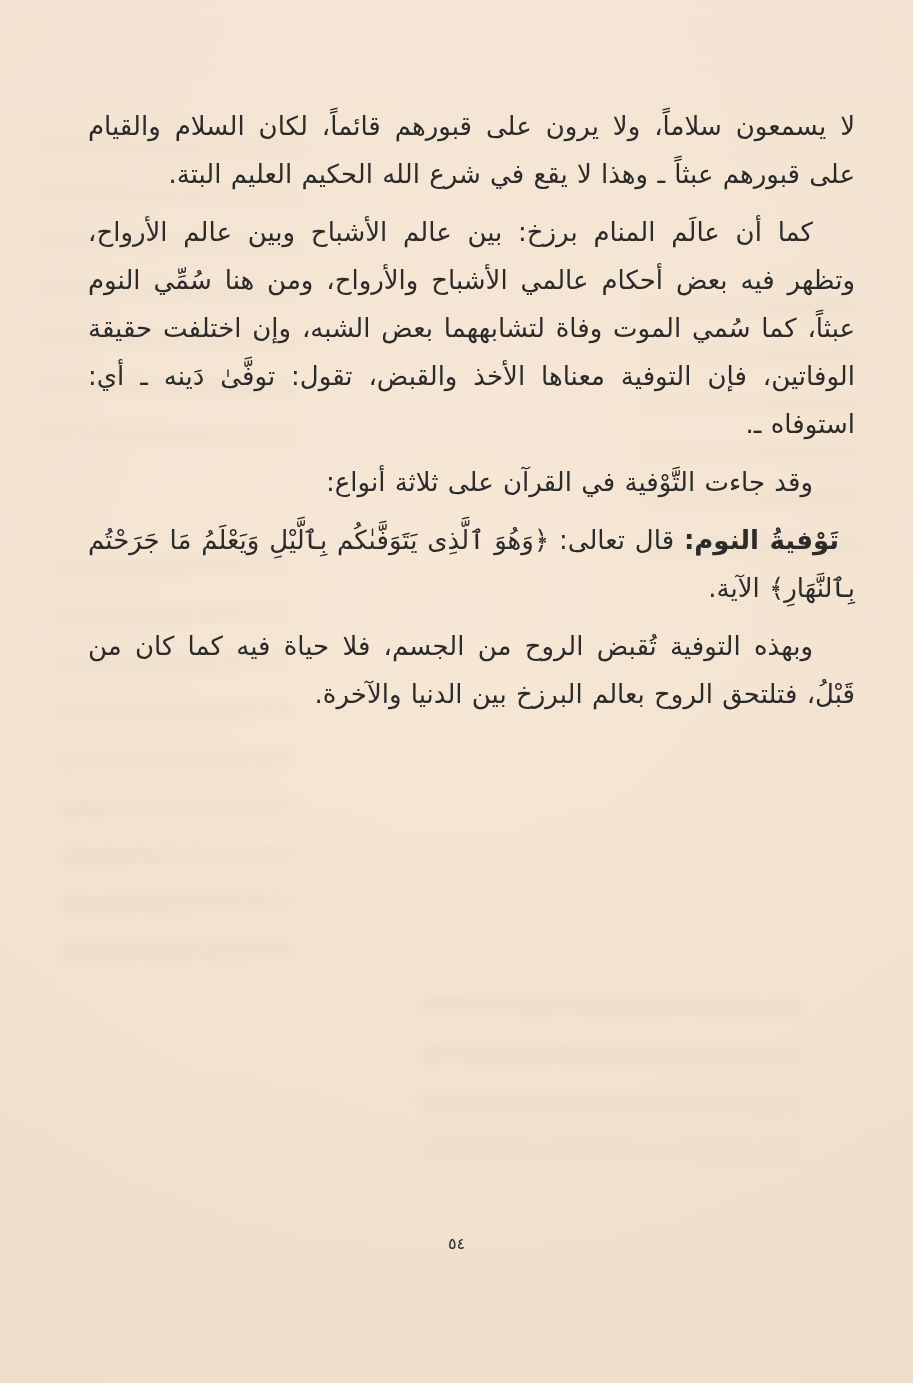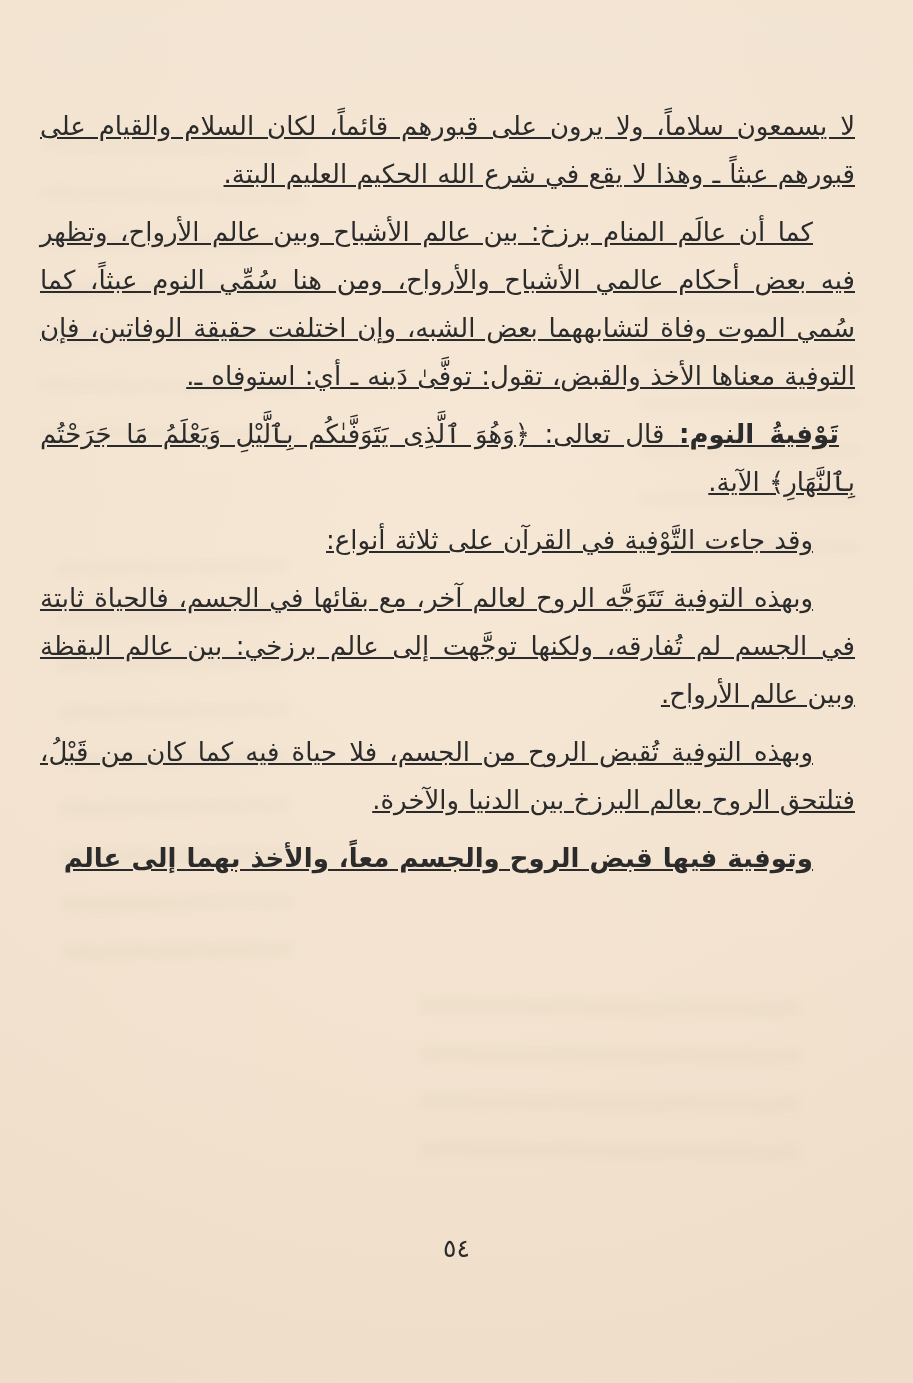--- a/index.html
+++ b/index.html
@@ -31,64 +31,61 @@
     pointer-events: none;
   }
   .ghost.g1 { left: 40px;  top: 140px;  width: 260px; height: 300px; transform: rotate(1deg); }
   .ghost.g2 { left: 60px;  top: 560px;  width: 230px; height: 420px; transform: rotate(-1deg); }
   .ghost.g3 { left: 420px; top: 1000px; width: 380px; height: 160px; transform: rotate(0.5deg); }
   .ghost.g4 { left: 640px; top: 300px;  width: 220px; height: 260px; }
 
   .page {
     position: absolute;
     inset: 0;
-    padding: 102px 58px 0 40px;
+    padding: 102px 58px 0 88px;
     direction: rtl;
     color: var(--ink, #2b2b2b);
     box-sizing: border-box;
-    text-decoration: underline;
   }
   .para {
     margin: 0 0 10px 0;
     font-size: 26px;
     line-height: 48px;
     text-align: justify;
     text-justify: inter-word;
     word-spacing: 1px;
   }
   .indent-none   { text-indent: 0; }
   .indent-normal { text-indent: 42px; }
   .indent-small  { text-indent: 16px; }
   .bold { font-weight: 700; }
   .quran { letter-spacing: 0.4px; }
   .page-number {
     position: absolute;
     top: 1234px;
     left: 0;
     width: 100%;
     text-align: center;
-    font-size: 25px;
+    font-size: 16px;
     color: var(--ink, #2b2b2b);
     letter-spacing: 2px;
   }
 </style>
 </head>
 <body style="--paper: #f5e5d2; --ink: #2b2b2b;">
 
 <div class="scan-tone"></div>
 <div class="ghost g1"></div>
 <div class="ghost g2"></div>
 <div class="ghost g3"></div>
 <div class="ghost g4"></div>
 
 <div class="page">
   <div>
       <p class="para indent-none"><span>لا يسمعون سلاماً، ولا يرون على قبورهم قائماً، لكان السلام والقيام على قبورهم عبثاً ـ وهذا لا يقع في شرع الله الحكيم العليم البتة.</span></p>
       <p class="para indent-normal"><span>كما أن عالَم المنام برزخ: بين عالم الأشباح وبين عالم الأرواح، وتظهر فيه بعض أحكام عالمي الأشباح والأرواح، ومن هنا سُمِّي النوم عبثاً، كما سُمي الموت وفاة لتشابههما بعض الشبه، وإن اختلفت حقيقة الوفاتين، فإن التوفية معناها الأخذ والقبض، تقول: توفَّىٰ دَينه ـ أي: استوفاه ـ.</span></p>
+      <p class="para indent-normal"><span>وقد جاءت التَّوْفية في القرآن على ثلاثة أنواع:</span></p>
       <p class="para indent-small"><span class="bold">تَوْفيةُ النوم:</span><span> قال تعالى: </span><span class="quran">﴿وَهُوَ ٱلَّذِى يَتَوَفَّىٰكُم بِٱلَّيْلِ وَيَعْلَمُ مَا جَرَحْتُم بِٱلنَّهَارِ﴾</span><span> الآية.</span></p>
-      <p class="para indent-normal"><span>وقد جاءت التَّوْفية في القرآن على ثلاثة أنواع:</span></p>
-      <p class="para indent-normal"><span>وبهذه التوفية تَتَوَجَّه الروح لعالم آخر، مع بقائها في الجسم، فالحياة ثابتة في الجسم لم تُفارقه، ولكنها توجَّهت إلى عالم برزخي: بين عالم اليقظة وبين عالم الأرواح.</span></p>
       <p class="para indent-normal"><span>وبهذه التوفية تُقبض الروح من الجسم، فلا حياة فيه كما كان من قَبْلُ، فتلتحق الروح بعالم البرزخ بين الدنيا والآخرة.</span></p>
-      <p class="para indent-normal"><span class="bold">وتوفية فيها قبض الروح والجسم معاً، والأخذ بهما إلى عالم</span></p>
     </div>
 </div>
 
 <div class="page-number">٥٤</div>
 
 </body></html>

